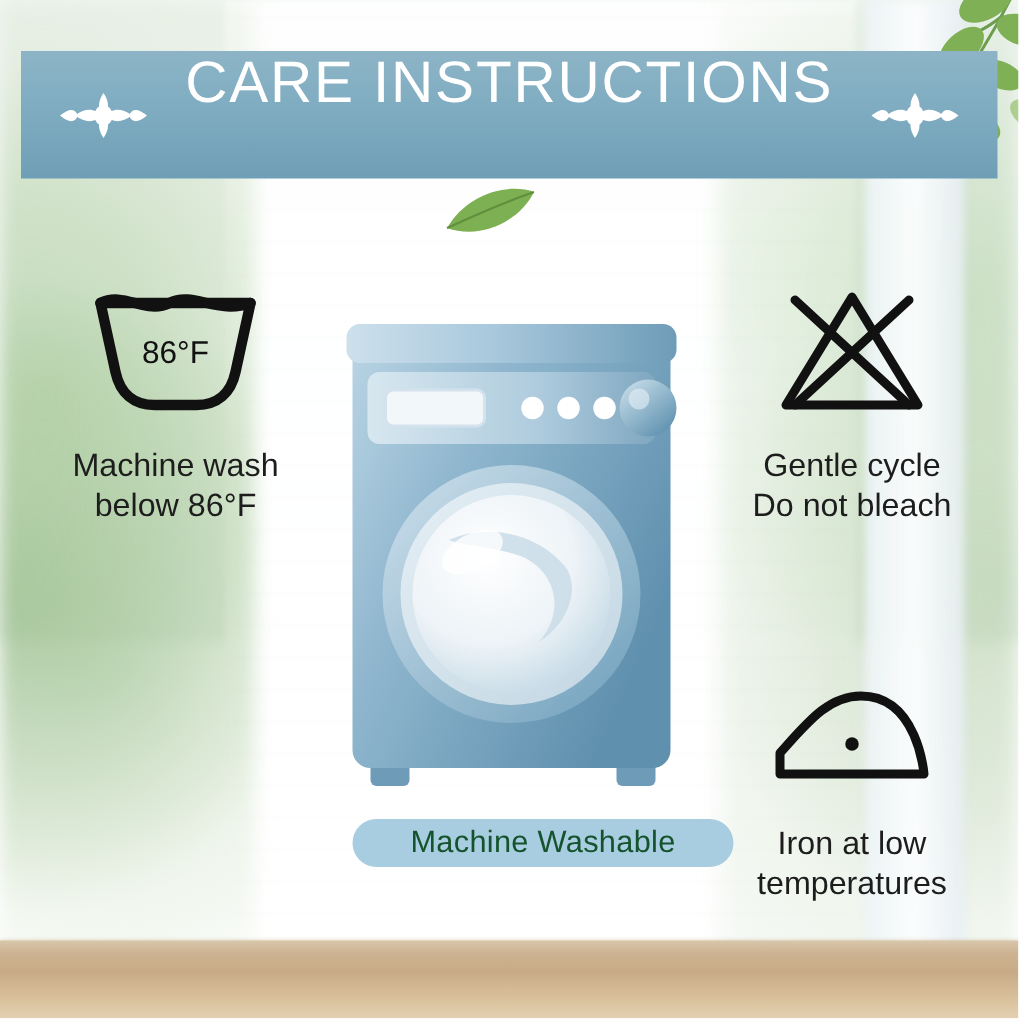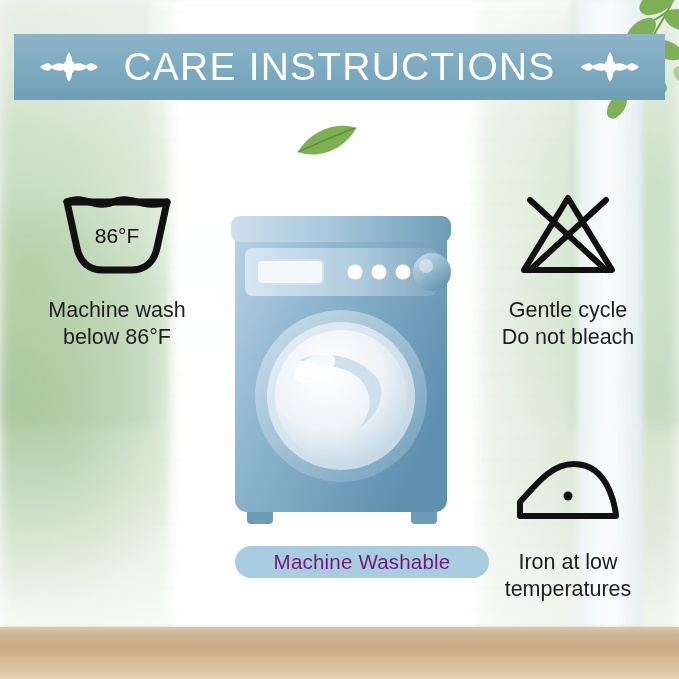--- a/index.html
+++ b/index.html
@@ -93,24 +93,23 @@
     width: 62px;
     height: 40px;
   }
 
   
   .banner {
     position: absolute;
     left: 14px;
     top: 34px;
     width: 651px;
-    height: 66px;
+    height: 85px;
     background: linear-gradient(to bottom, #8db4c6 0%, #7facc1 45%, #6f9fb6 100%);
     display: flex;
-    align-items: center;
     justify-content: center;
     box-sizing: border-box;
   }
   .banner-title {
     color: #ffffff;
     font-size: 39px;
     letter-spacing: 1.2px;
     font-weight: 400;
     white-space: nowrap;
   }
@@ -174,21 +173,21 @@
     top: 546px;
     width: 254px;
     height: 32px;
     border-radius: 16px;
     background: #a9cde0;
     display: flex;
     align-items: center;
     justify-content: center;
   }
   .badge-text {
-    color: #701a75;
+    color: #14532d;
     font-size: 20.5px;
     letter-spacing: 0.2px;
     white-space: nowrap;
   }
 </style>
 </head>
 <body>
 
 <div class="page">
 

